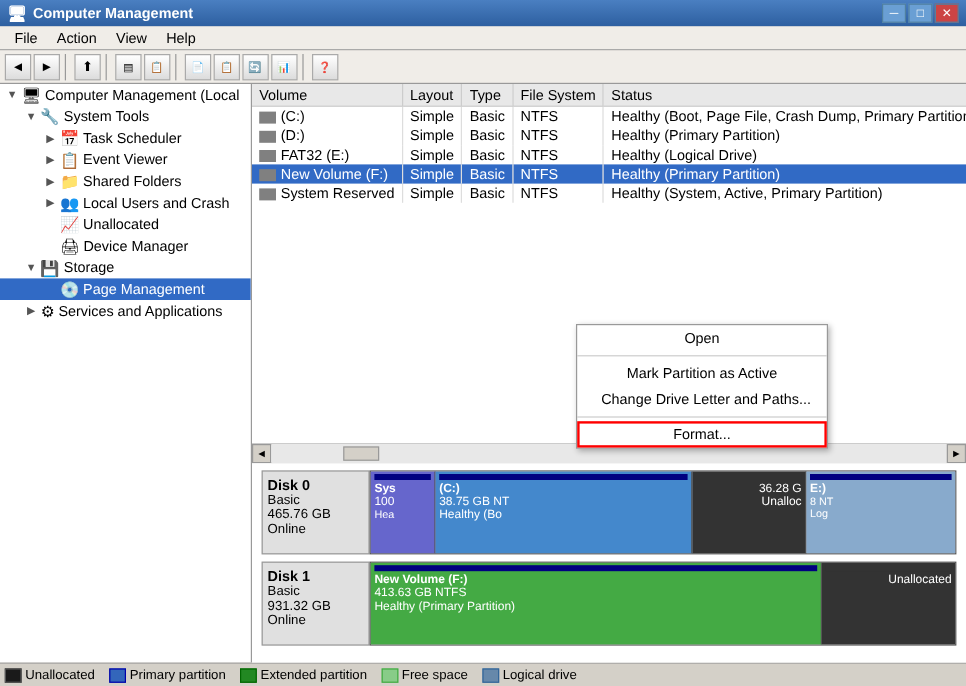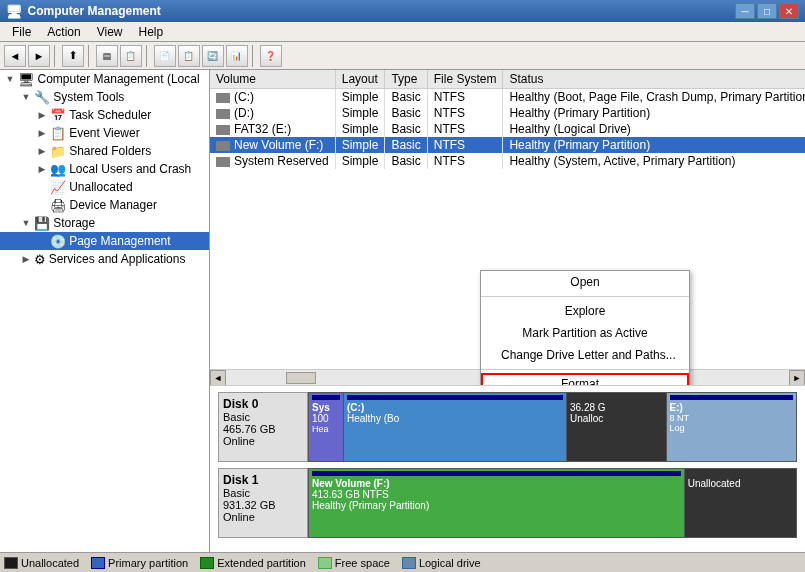--- a/index.html
+++ b/index.html
@@ -193,23 +193,23 @@
     .part {
       display: flex;
       flex-direction: column;
       justify-content: flex-start;
       padding: 2px 3px;
       font-size: 10px;
       overflow: hidden;
       border-right: 1px solid #555;
     }
     .part:last-child { border-right: none; }
-    .part-sys { background: #6666cc; color: white; width: 35px; }
+    .part-sys { background: #6666cc; color: white; width: 54px; }
     .part-c { background: #4488cc; color: white; flex: 3; }
-    .part-unalloc { background: #333; color: white; flex: 1; }
+    .part-unalloc { background: #333; color: white; flex: 1; text-align: right; }
     .part-new { background: #44aa44; color: white; flex: 8; }
     .part-e-log { background: #88aacc; color: white; flex: 3; }
     .part-label { font-weight: bold; font-size: 10px; }
 
     .part-header-blue { height: 5px; background: #000080; width: 100%; margin-bottom: 2px; }
     .part-header-dark { height: 5px; background: #333; width: 100%; margin-bottom: 2px; }
 
     .content-top {
       height: 315px;
       overflow: hidden;
@@ -388,21 +388,20 @@
         <button class="scroll-left">◄</button>
         <div class="scroll-track">
           <div class="scroll-thumb"></div>
         </div>
         <button class="scroll-left">►</button>
       </div>
 
       <div class="context-menu" id="context-menu">
       <div class="ctx-item">Open</div>
           <div class="ctx-sep"></div>
-          <div class="ctx-item">Explore</div>
           <div class="ctx-item">Mark Partition as Active</div>
           <div class="ctx-item">Change Drive Letter and Paths...</div>
           <div class="ctx-sep"></div>
           <div class="ctx-item highlighted">Format...</div>
         </div>
     </div>
 
     <div class="disk-view">
 
       <div class="disk-row">
@@ -415,20 +414,21 @@
         <div class="partitions">
           <div class="part part-sys">
             <div class="part-header-blue"></div>
             <div class="part-label">Sys</div>
             <div>100</div>
             <div style="font-size:9px;">Hea</div>
           </div>
           <div class="part part-c" style="flex:3.5;">
             <div class="part-header-blue"></div>
             <div class="part-label">(C:)</div>
+            <div>38.75 GB NT</div>
             <div>Healthy (Bo</div>
           </div>
           <div class="part part-unalloc" style="flex:1.5;">
             <div class="part-header-dark"></div>
             <div>36.28 G</div>
             <div>Unalloc</div>
           </div>
 
           <div class="part part-e-log" style="flex:2;">
             <div class="part-header-blue"></div>

